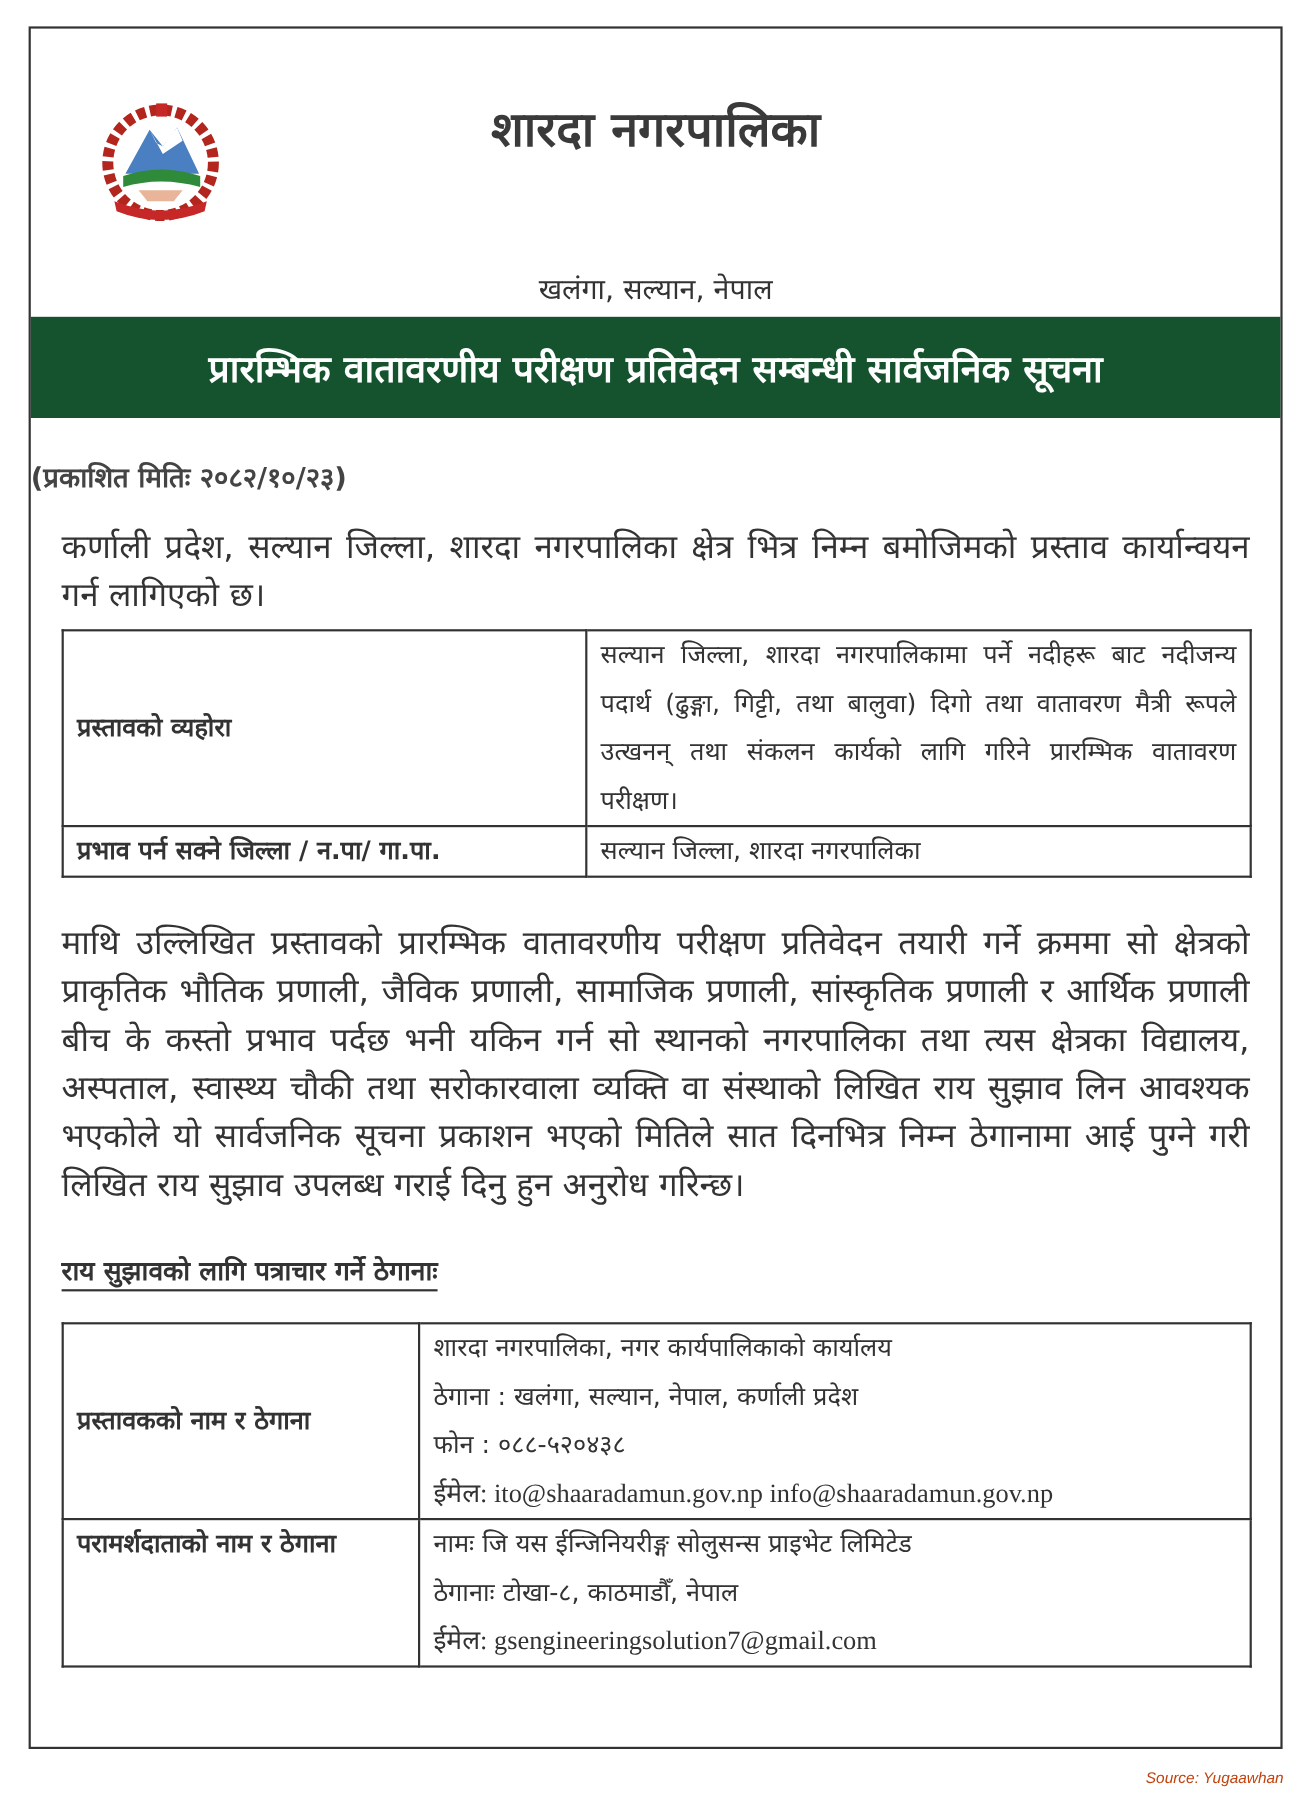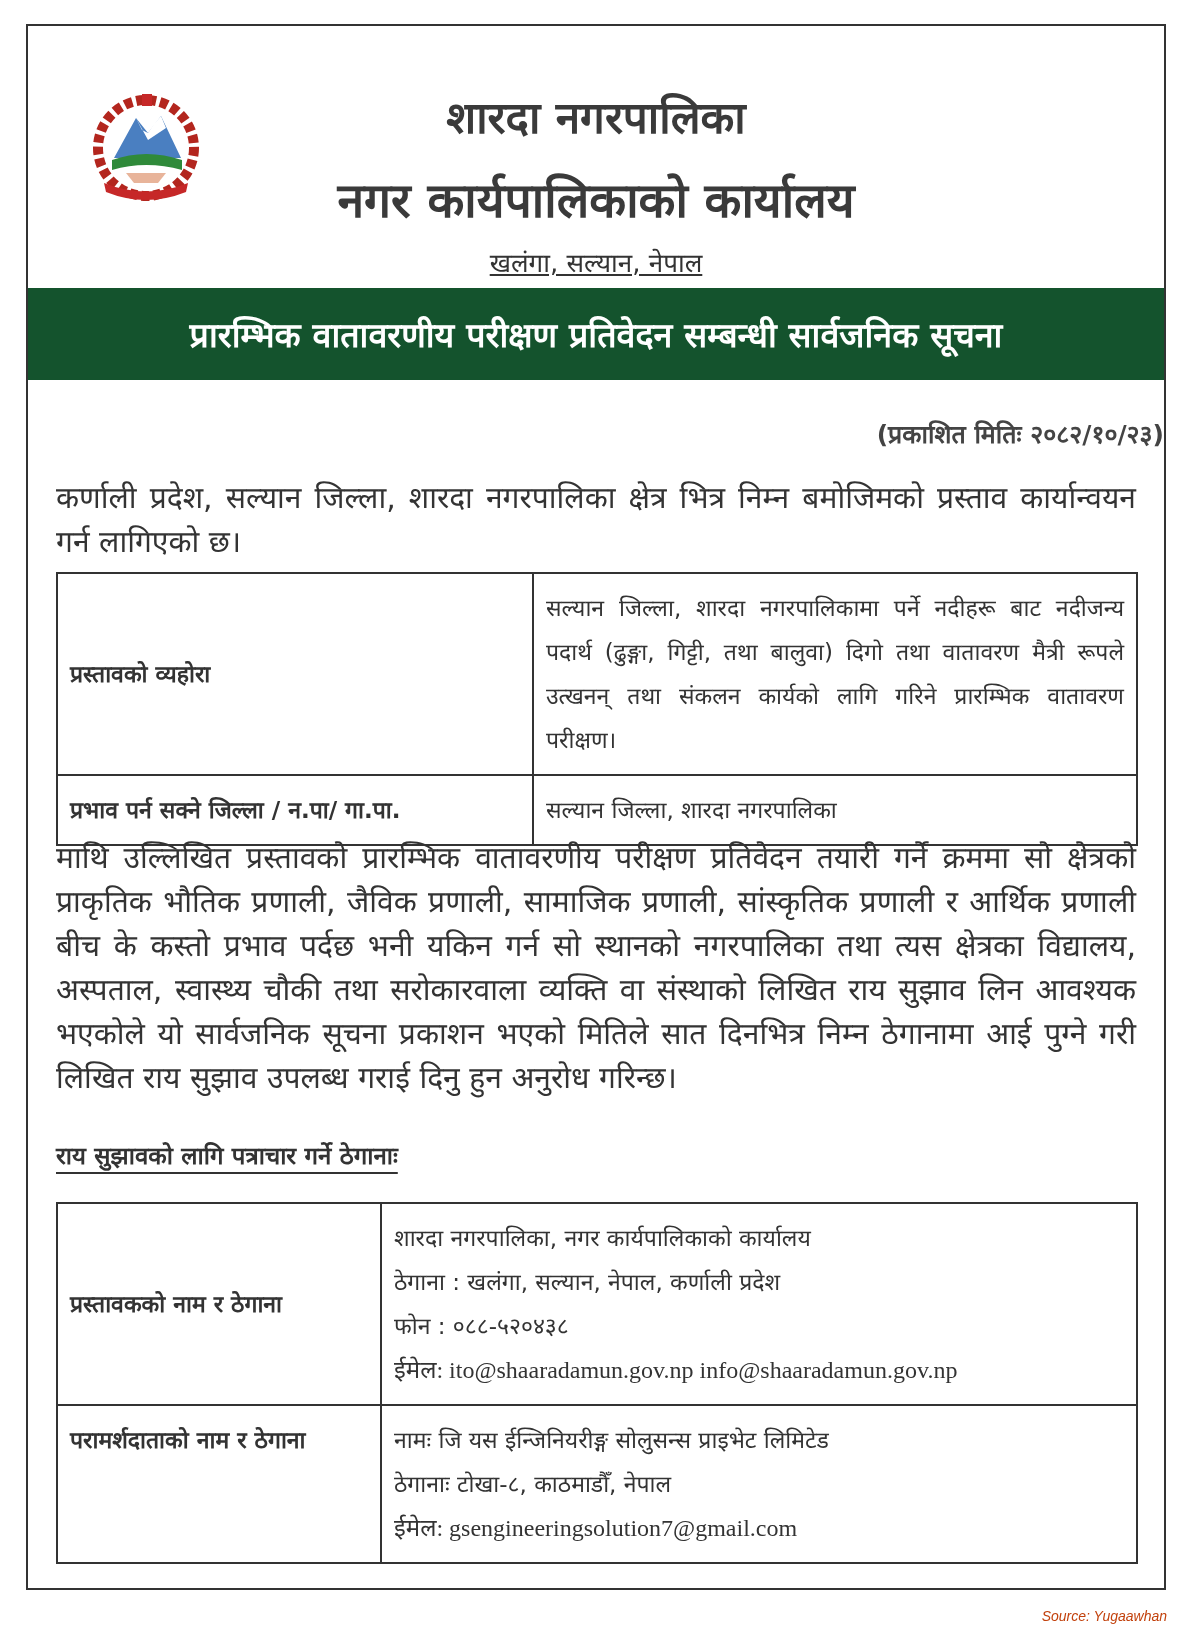--- a/index.html
+++ b/index.html
@@ -18,43 +18,43 @@
   .title1 {
     position: absolute; left: 0; right: 0; top: 60px; text-align: center;
     font-size: 44px; font-weight: bold; color: #3a3a3a;
   }
   .title2 {
     position: absolute; left: 0; right: 0; top: 140px; text-align: center;
     font-size: 48px; font-weight: bold; color: #3a3a3a;
   }
   .address {
     position: absolute; left: 0; right: 0; top: 218px; text-align: center;
-    font-size: 26px; color: #333; text-decoration: underline;
+    font-size: 26px; color: #333;
   }
   .banner {
     position: absolute; left: 0; right: 0; top: 262px; height: 92px;
     background: #14532d; color: #ffffff; display: flex; align-items: center;
     justify-content: center; font-size: 34px; font-weight: bold;
   }
   .date {
-    position: absolute; left: 0; right: 0; top: 390px; text-align: right;
+    position: absolute; left: 0; right: 0; top: 390px; text-align: left;
     font-size: 25px; font-weight: bold; color: #444;
   }
   .para {
     position: absolute; left: 28px; right: 28px; font-size: 30px; line-height: 44px;
     color: #333; text-align: justify;
   }
   .p1 { top: 450px; }
   .p2 { top: 810px; }
   table.info {
     position: absolute; left: 28px; width: 1082px; border-collapse: collapse;
     font-size: 23px; color: #333;
   }
   table.info td {
-    border: 2px solid #333; vertical-align: middle; padding: 12px 12px; line-height: 44px;
+    border: 2px solid #333; vertical-align: middle; padding: 0 12px; line-height: 44px;
   }
   .t1 { top: 546px; }
   .t1 td.lbl { width: 450px; font-weight: bold; }
   .t2 { top: 1176px; }
   .t2 td.lbl { width: 298px; font-weight: bold; }
   .subhead {
     position: absolute; left: 28px; top: 1112px; font-size: 24px; font-weight: bold;
     color: #333; text-decoration: underline; text-underline-offset: 8px;
   }
   .source {
@@ -77,21 +77,20 @@
     <svg class="emblem" viewBox="0 0 120 120">
       <circle cx="60" cy="60" r="48" fill="none" stroke="#b3261e" stroke-width="10" stroke-dasharray="8 4"></circle>
       <path d="M28 70 L50 30 L62 45 L75 28 L95 70 Z" fill="#4a7fc1"></path>
       <path d="M50 30 L56 42 L62 45 L68 36 L75 28 L80 40 L62 52 Z" fill="#ffffff"></path>
       <path d="M26 72 Q60 60 96 72 L96 82 Q60 72 26 82 Z" fill="#2f8a3a"></path>
       <path d="M40 85 L80 85 L72 95 L48 95 Z" fill="#e8b49a"></path>
       <path d="M18 95 Q60 112 102 95 L100 104 Q60 120 20 104 Z" fill="#c62828"></path>
       <rect x="56" y="6" width="10" height="12" fill="#c62828"></rect>
     </svg>
     <div class="title1">शारदा नगरपालिका</div>
-    <div class="title2">नगर कार्यपालिकाको कार्यालय</div>
     <div class="address">खलंगा, सल्यान, नेपाल</div>
   </div>
 
   <div class="banner">
     <span>प्रारम्भिक वातावरणीय परीक्षण प्रतिवेदन सम्बन्धी सार्वजनिक सूचना</span>
   </div>
 
   <div class="date">(प्रकाशित मितिः २०८२/१०/२३)</div>
 
   <div class="para p1">कर्णाली प्रदेश, सल्यान जिल्ला, शारदा नगरपालिका क्षेत्र भित्र निम्न बमोजिमको प्रस्ताव कार्यान्वयन गर्न लागिएको छ।</div>

